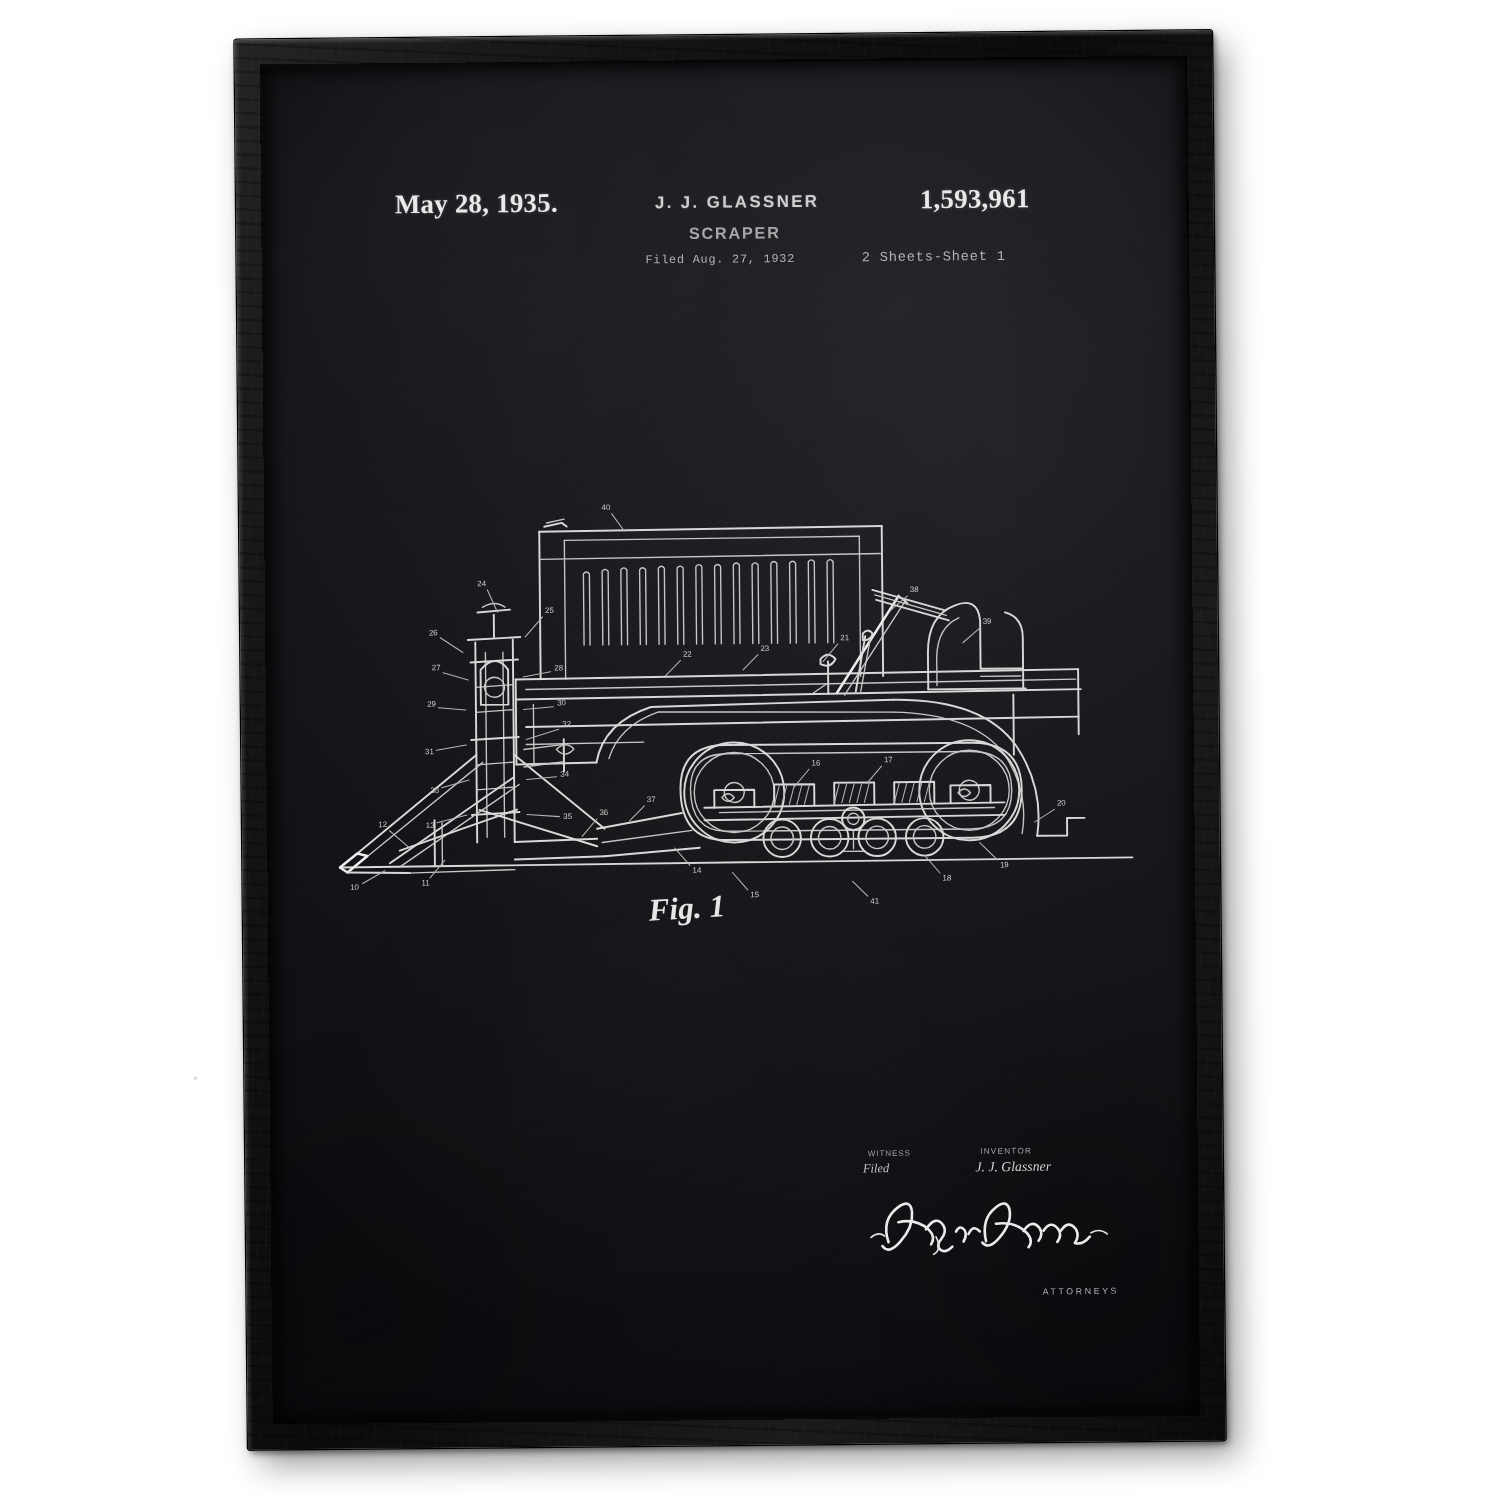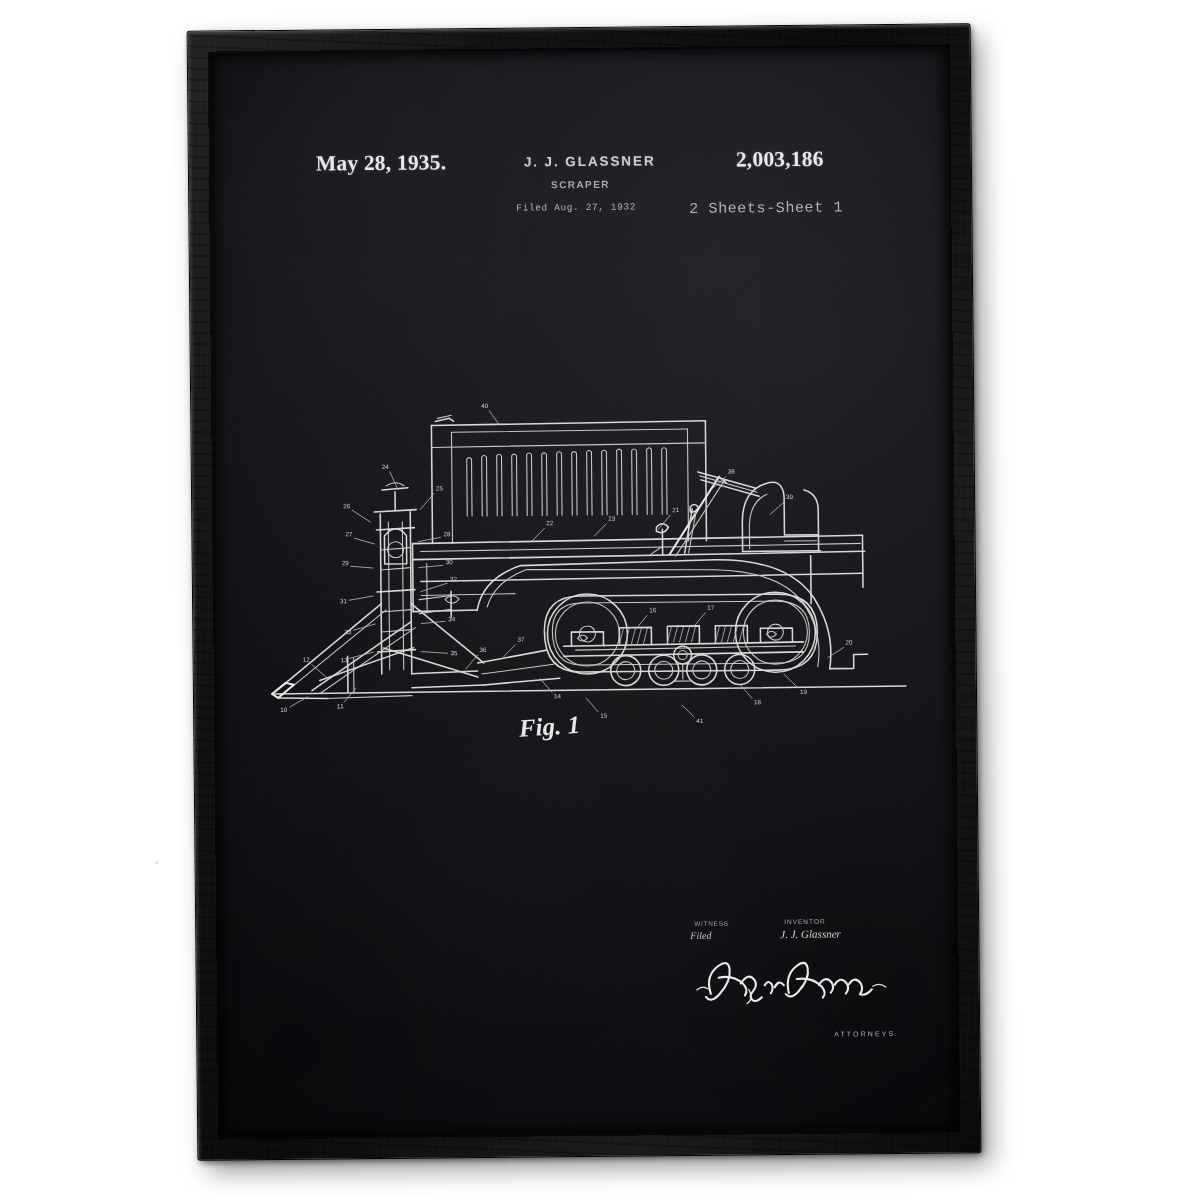--- a/index.html
+++ b/index.html
@@ -85,31 +85,31 @@
     text-shadow:0 0 3px rgba(255,255,255,.22);
   }
   .hdr-name{
     position:absolute;left:313px;top:104px;
     font-family:"Liberation Sans",sans-serif;font-size:13.5px;font-weight:600;
     color:#cfcfcf;letter-spacing:1.9px;
     text-shadow:0 0 2px rgba(255,255,255,.18);
   }
   .hdr-sub{
     position:absolute;left:340px;top:129px;
-    font-family:"Liberation Sans",sans-serif;font-size:10px;font-weight:600;
+    font-family:"Liberation Sans",sans-serif;font-size:13px;font-weight:600;
     color:#a8a8a8;letter-spacing:1.4px;
   }
   .hdr-filed{
     position:absolute;left:305px;top:152px;
     font-family:"Liberation Mono",monospace;font-size:9.5px;
     color:#b2b2b2;letter-spacing:.6px;
   }
   .hdr-sheets{
     position:absolute;left:478px;top:152px;
-    font-family:"Liberation Mono",monospace;font-size:15px;
+    font-family:"Liberation Mono",monospace;font-size:11px;
     color:#b2b2b2;letter-spacing:.6px;
   }
 
   
   #drawing{position:absolute;left:0;top:0;width:100%;height:100%;z-index:5;}
   #drawing svg{display:block;width:100%;height:100%;}
   .ln{fill:none;stroke:#d8d8d8;stroke-width:1.55;stroke-linecap:round;stroke-linejoin:round;}
   .ln-t{fill:none;stroke:#c6c6c6;stroke-width:1.1;stroke-linecap:round;stroke-linejoin:round;}
   .ln-h{fill:none;stroke:#ededed;stroke-width:2.0;stroke-linecap:round;stroke-linejoin:round;}
   .ln-f{fill:none;stroke:#b4b4b4;stroke-width:.85;stroke-linecap:round;}
@@ -156,21 +156,21 @@
     <div id="frame"></div>
     <div class="frame-wood-grain"></div>
 
     <div id="poster">
       <div class="paper-noise"></div>
       <div class="paper-grain"></div>
 
       <div id="header">
         <div class="hdr-date">May 28, 1935.</div>
         <div class="hdr-name">J. J. GLASSNER</div>
-        <div class="hdr-patno">2,003,186</div>
+        <div class="hdr-patno">1,593,961</div>
         <div class="hdr-sub">SCRAPER</div>
         <div class="hdr-filed">Filed Aug. 27, 1932</div>
         <div class="hdr-sheets">2 Sheets-Sheet 1</div>
       </div>
 
       <div id="drawing">
         <svg viewBox="0 0 738 1084" preserveAspectRatio="none">
 
           <path class="ln" d="M56 641 L690 639"></path>
 

